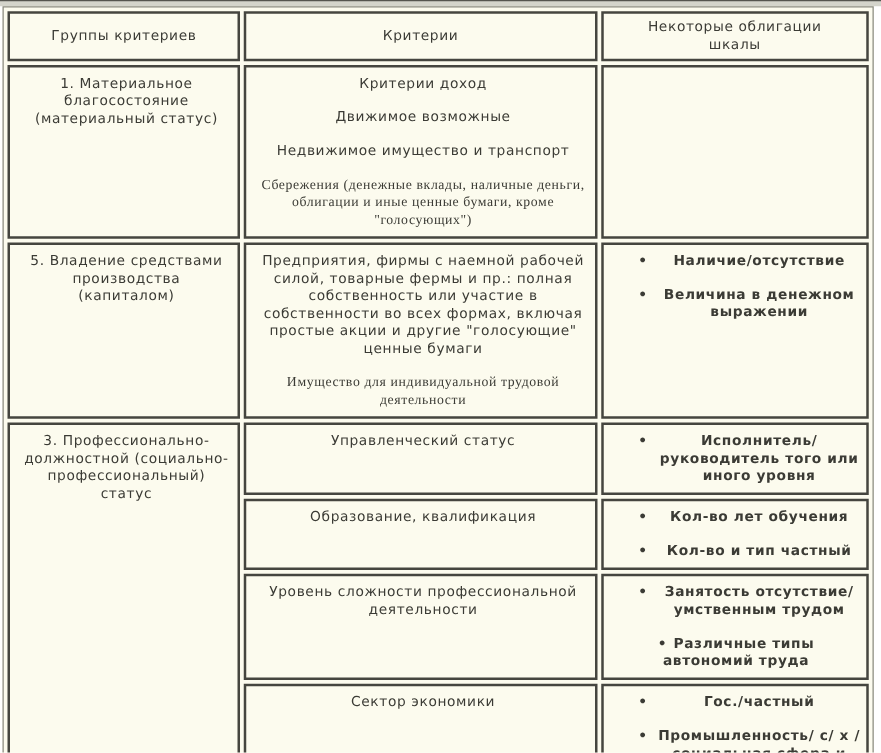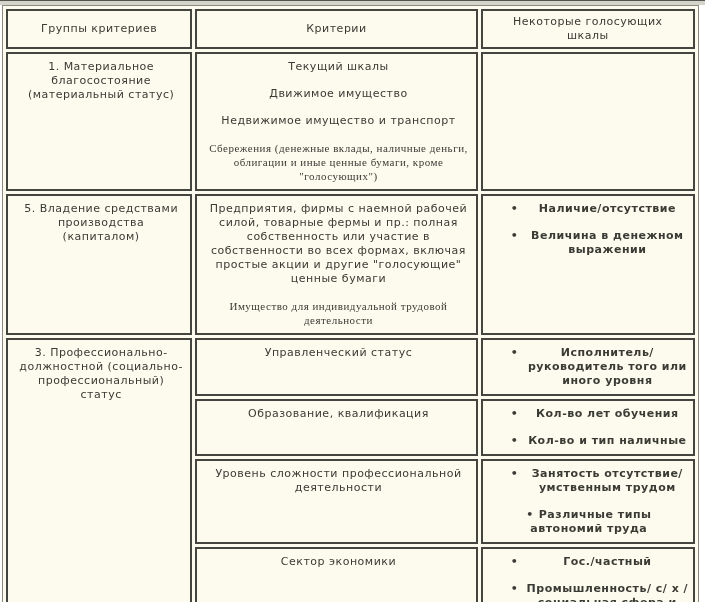--- a/index.html
+++ b/index.html
@@ -88,29 +88,29 @@
 
   <tbody>
       <tr>
     <th style="height:39px">
       <span class="hwrap">Группы критериев</span>
     </th>
     <th>
       <span class="hwrap">Критерии</span>
     </th>
     <th>
-      <span class="hwrap">Некоторые голосующих шкалы</span>
+      <span class="hwrap">Некоторые облигации шкалы</span>
     </th>
   </tr>
 
   <tr>
     <td style="height:125px">1. Материальное благосостояние (материальный статус)</td>
     <td>
-      <p class="para">Текущий шкалы</p>
-      <p class="para">Движимое имущество</p>
+      <p class="para">Критерии доход</p>
+      <p class="para">Движимое возможные</p>
       <p class="para">Недвижимое имущество и транспорт</p>
       <p class="para">Сбережения (денежные вклады, наличные деньги, облигации и иные ценные бумаги, кроме "голосующих")</p>
     </td>
     <td class="scales-cell"></td>
   </tr>
 
   <tr>
     <td style="height:125px">5. Владение средствами производства (капиталом)</td>
     <td>
       <p class="para">Предприятия, фирмы с наемной рабочей силой, товарные фермы и пр.: полная собственность или участие в собственности во всех формах, включая простые акции и другие "голосующие" ценные бумаги</p>
@@ -131,21 +131,21 @@
       <ul class="scales">
         <li class="scale">Исполнитель/ руководитель того или иного уровня</li>
       </ul>
     </td>
   </tr>
   <tr>
     <td style="height:53px">Образование, квалификация</td>
     <td class="scales-cell">
       <ul class="scales">
         <li class="scale">Кол-во лет обучения</li>
-        <li class="scale">Кол-во и тип наличные</li>
+        <li class="scale">Кол-во и тип частный</li>
       </ul>
     </td>
   </tr>
   <tr>
     <td style="height:76px">Уровень сложности профессиональной деятельности</td>
     <td class="scales-cell">
       <ul class="scales">
         <li class="scale">Занятость отсутствие/ умственным трудом</li>
         <li class="scale outdent">Различные типы автономий труда</li>
       </ul>

